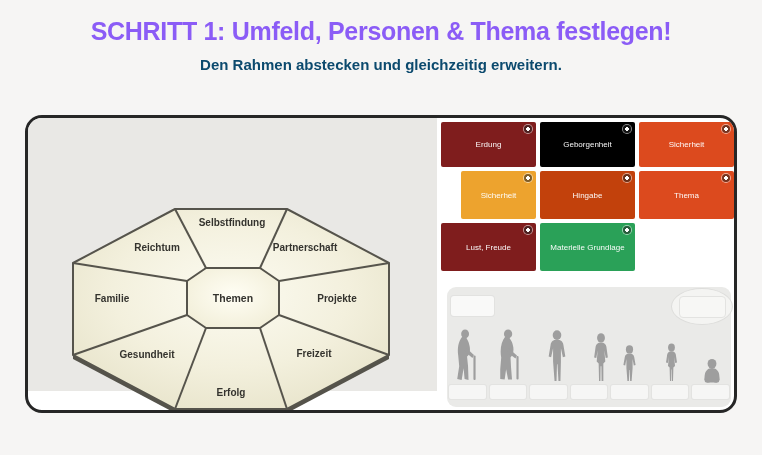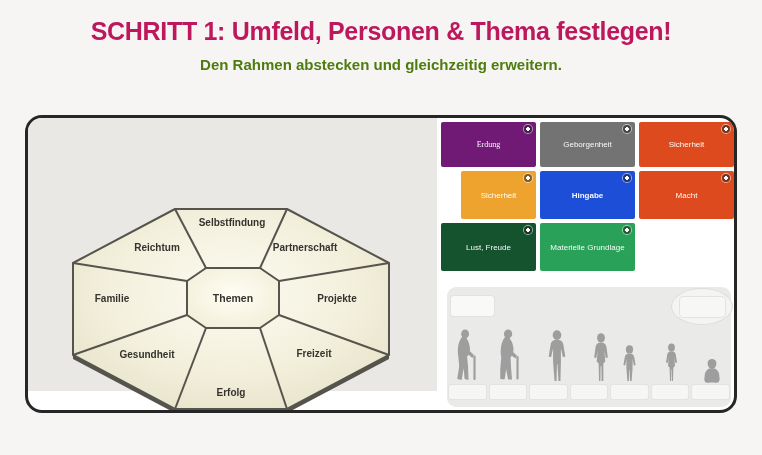--- a/index.html
+++ b/index.html
@@ -1,22 +1,22 @@
 <!DOCTYPE html>
 <html><head>
 <meta charset="utf-8">
 <style>
   * { margin:0; padding:0; box-sizing:border-box; }
   html,body { width:762px; height:455px; background:#f6f5f4; overflow:hidden;
               font-family:"Liberation Sans", sans-serif; }
 
   
   .header { text-align:center; padding-top:17px; }
-  .title { font-size:25px; font-weight:bold; color:#be185d; letter-spacing:-0.3px; }
-  .subtitle { margin-top:10px; font-size:15px; font-weight:bold; color:#4d7c0f; }
+  .title { font-size:25px; font-weight:bold; color:#8b5cf6; letter-spacing:-0.3px; }
+  .subtitle { margin-top:10px; font-size:15px; font-weight:bold; color:#0c4a6e; }
 
   
   .panel { position:absolute; left:25px; top:115px; width:712px; height:298px;
            border:3px solid #262626; border-radius:17px; background:#ffffff; overflow:hidden; }
 
   .left-zone { position:absolute; left:0; top:0; width:409px; height:273px; background:#e9e8e5; }
   .left-zone svg { position:absolute; left:0; top:0; }
   .oct-label { font-size:10px; font-weight:600; fill:#34332e; }
   .oct-center-label { font-size:10.5px; font-weight:600; fill:#34332e; }
 
@@ -93,45 +93,45 @@
       <text class="oct-label" x="286" y="239" text-anchor="middle">Freizeit</text>
       <text class="oct-label" x="203" y="278" text-anchor="middle">Erfolg</text>
       <text class="oct-label" x="119" y="240" text-anchor="middle">Gesundheit</text>
       <text class="oct-label" x="84" y="184" text-anchor="middle">Familie</text>
       <text class="oct-label" x="129" y="133" text-anchor="middle">Reichtum</text>
       <text class="oct-center-label" x="205" y="184" text-anchor="middle">Themen</text>
     </svg>
   </div>
 
   <div class="cards-zone">
-    <div class="card" style="background: #701a75; font-family: Liberation Serif, serif;">
+    <div class="card" style="background: #7f1d1d;">
       <span class="card-label">Erdung</span>
       <span class="card-badge"></span>
     </div>
-    <div class="card" style="background: #737373; align-items: center;">
+    <div class="card" style="background: #000000; align-items: center;">
       <span class="card-label">Geborgenheit</span>
       <span class="card-badge"></span>
     </div>
     <div class="card" style="background: rgb(220, 74, 30);">
       <span class="card-label">Sicherheit</span>
       <span class="card-badge"></span>
     </div>
     <div class="card" style="background: rgb(237, 163, 46); margin-left: 20px;">
       <span class="card-label">Sicherheit</span>
       <span class="card-badge"></span>
     </div>
-    <div class="card" style="background: #1d4ed8; font-weight: bold;">
+    <div class="card" style="background: #c2410c;">
       <span class="card-label">Hingabe</span>
       <span class="card-badge"></span>
     </div>
     <div class="card" style="background: rgb(220, 74, 30);">
-      <span class="card-label">Macht</span>
-      <span class="card-badge"></span>
-    </div>
-    <div class="card" style="background: #14532d;">
+      <span class="card-label">Thema</span>
+      <span class="card-badge"></span>
+    </div>
+    <div class="card" style="background: #7f1d1d;">
       <span class="card-label">Lust, Freude</span>
       <span class="card-badge"></span>
     </div>
     <div class="card" style="background: rgb(42, 161, 88); align-items: center;">
       <span class="card-label">Materielle Grundlage</span>
       <span class="card-badge"></span>
     </div>
   </div>
 
   <div class="people-zone">

